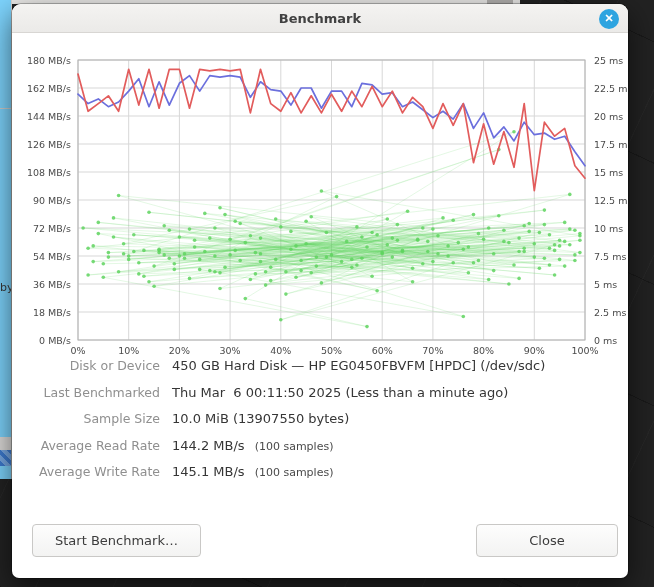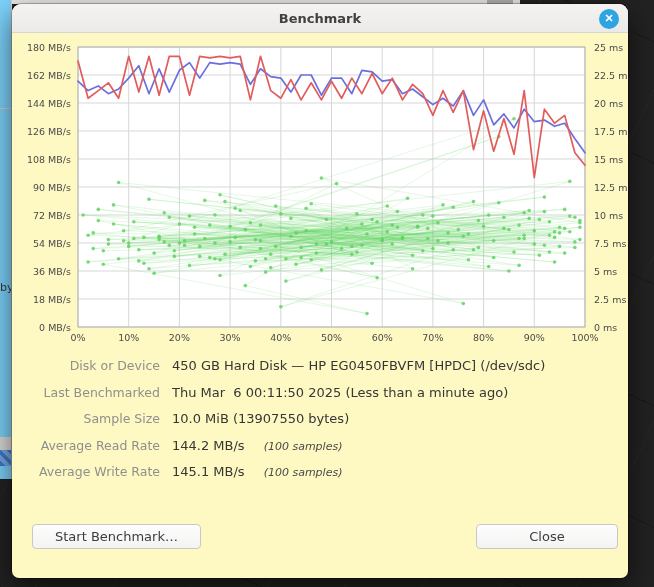--- a/index.html
+++ b/index.html
@@ -23,50 +23,50 @@
   .left-sliver .by-text { position:absolute; left:0px; top:281px; font-size:11px; color:#3a3a3a; }
   .left-sliver .gray-band { position:absolute; left:0; top:437px; width:12px; height:13px; background:#dddbd9; }
   .left-sliver .blue-band { position:absolute; left:0; top:450px; width:12px; height:16px;
       background:repeating-linear-gradient(45deg,#3d7bd0 0 4px,#77a8e2 4px 8px); }
   .top-sliver { position:absolute; left:12px; top:0; width:508px; height:4px; background:#e9e8e6; }
   .top-sliver .thumb { position:absolute; left:475px; top:0; width:26px; height:4px; background:#b2b0ae; }
 
   
   .dialog {
     position:absolute; left:12px; top:4px; width:616px; height:574px;
-    background:#fef9c3;
+    background:#ffffff;
     border-radius:9px 9px 7px 7px;
     box-shadow:0 10px 30px rgba(0,0,0,0.6), 0 0 0 1px rgba(0,0,0,0.25);
   }
   .titlebar {
     position:absolute; left:0; top:0; width:100%; height:29px;
     background:linear-gradient(#f4f3f1,#ebeae8);
     border-bottom:1px solid #d8d6d3;
     border-radius:9px 9px 0 0;
     display:flex; align-items:center; justify-content:center;
   }
   .title { font-size:13px; font-weight:bold; color:#414141; }
   .close-btn {
     position:absolute; right:9px; top:4.5px; width:20px; height:20px;
     background:#2ea4e0; border-radius:50%;
     color:#ffffff; font-size:11px; font-weight:bold;
     display:flex; align-items:center; justify-content:center;
     cursor:pointer; border:none;
   }
-  .chart-wrap { position:absolute; left:0; top:39px; width:616px; height:308px; }
+  .chart-wrap { position:absolute; left:0; top:52px; width:616px; height:308px; }
   svg text { font-family:"DejaVu Sans","Liberation Sans",sans-serif; font-size:9.5px; fill:#4a4a4a; }
 
   .details { position:absolute; left:12px; top:349px; width:632px; }
   .detail-row { display:flex; align-items:baseline; height:26.5px; line-height:26.5px; }
   .detail-label { width:136px; text-align:right; font-size:12.5px; color:#8f8f8f; white-space:pre; flex:none; }
   .detail-value { margin-left:12px; font-size:13px; color:#363636; white-space:pre; }
-  .detail-note { margin-left:19px; font-size:11px; color:#4a4a4a; white-space:pre;font-style:italic; }
+  .detail-note { margin-left:10px; font-size:11px; color:#4a4a4a; white-space:pre; }
 
   .btn {
-    position:absolute; top:520px; height:25px;
+    position:absolute; top:520px; height:33px;
     background:linear-gradient(#fdfdfd,#f3f3f2);
     border:1px solid #c9c8c6; border-radius:4px;
     font-family:"DejaVu Sans","Liberation Sans",sans-serif;
     font-size:13px; color:#3c3c3c;
     padding:2px 22px; cursor:pointer;
   }
   .btn-start { left:20px; min-width:148px; }
   .btn-close { right:10px; min-width:142px; }
 </style>
 </head>

